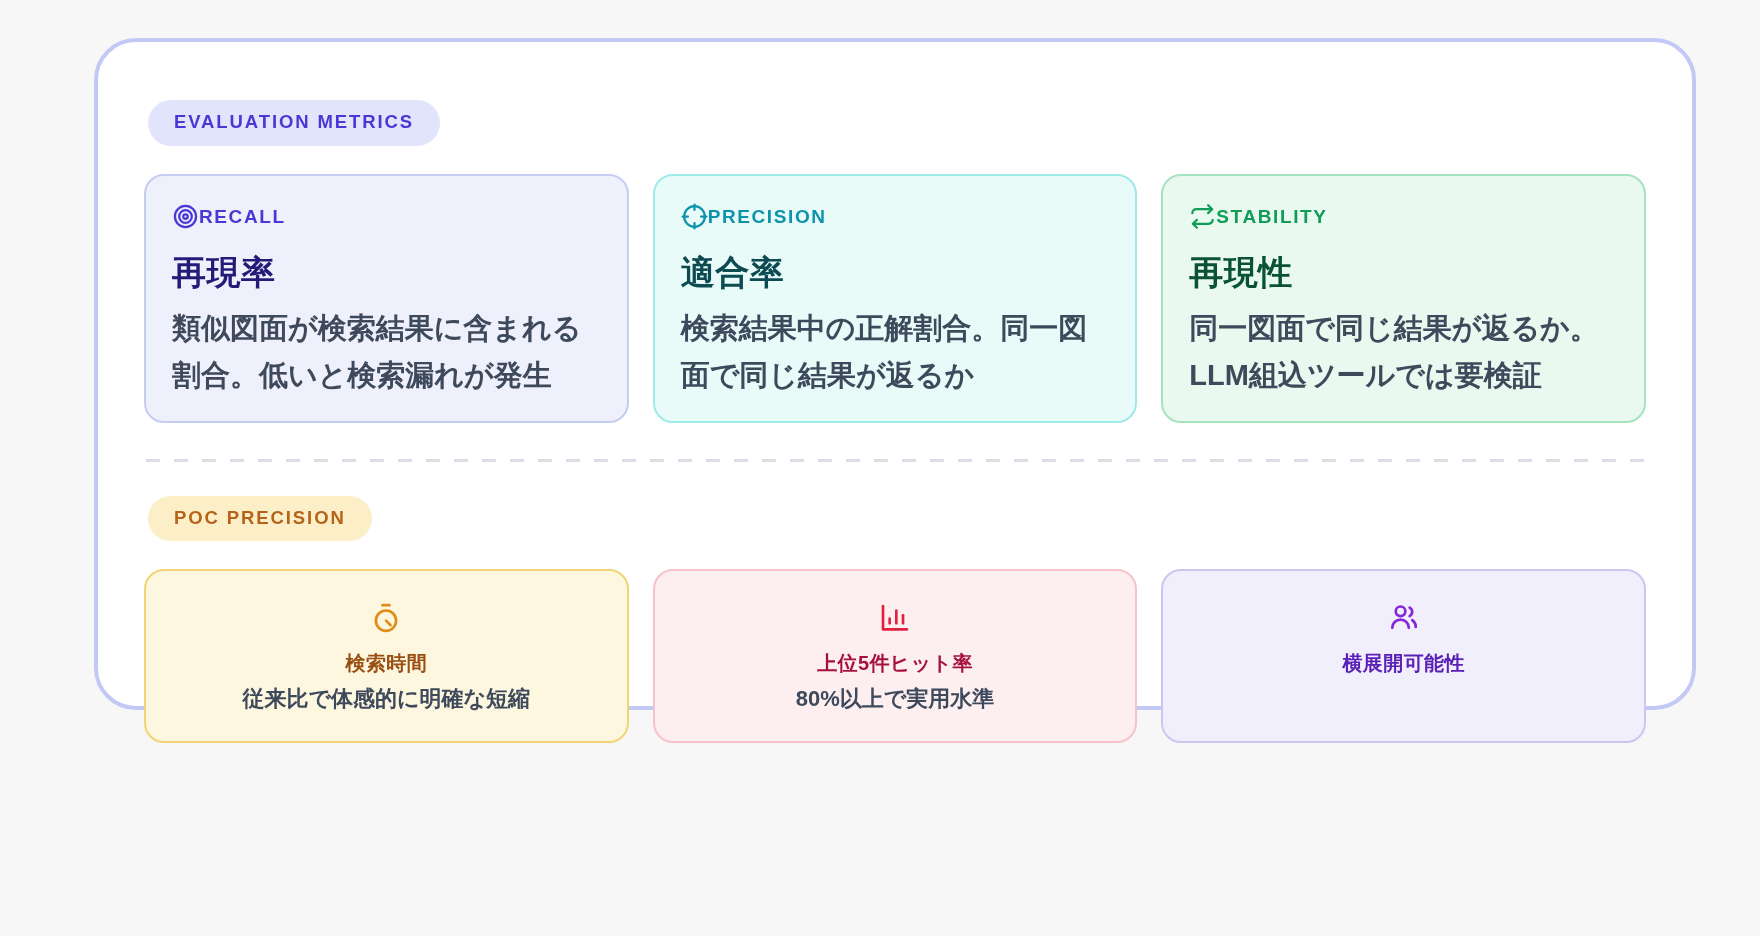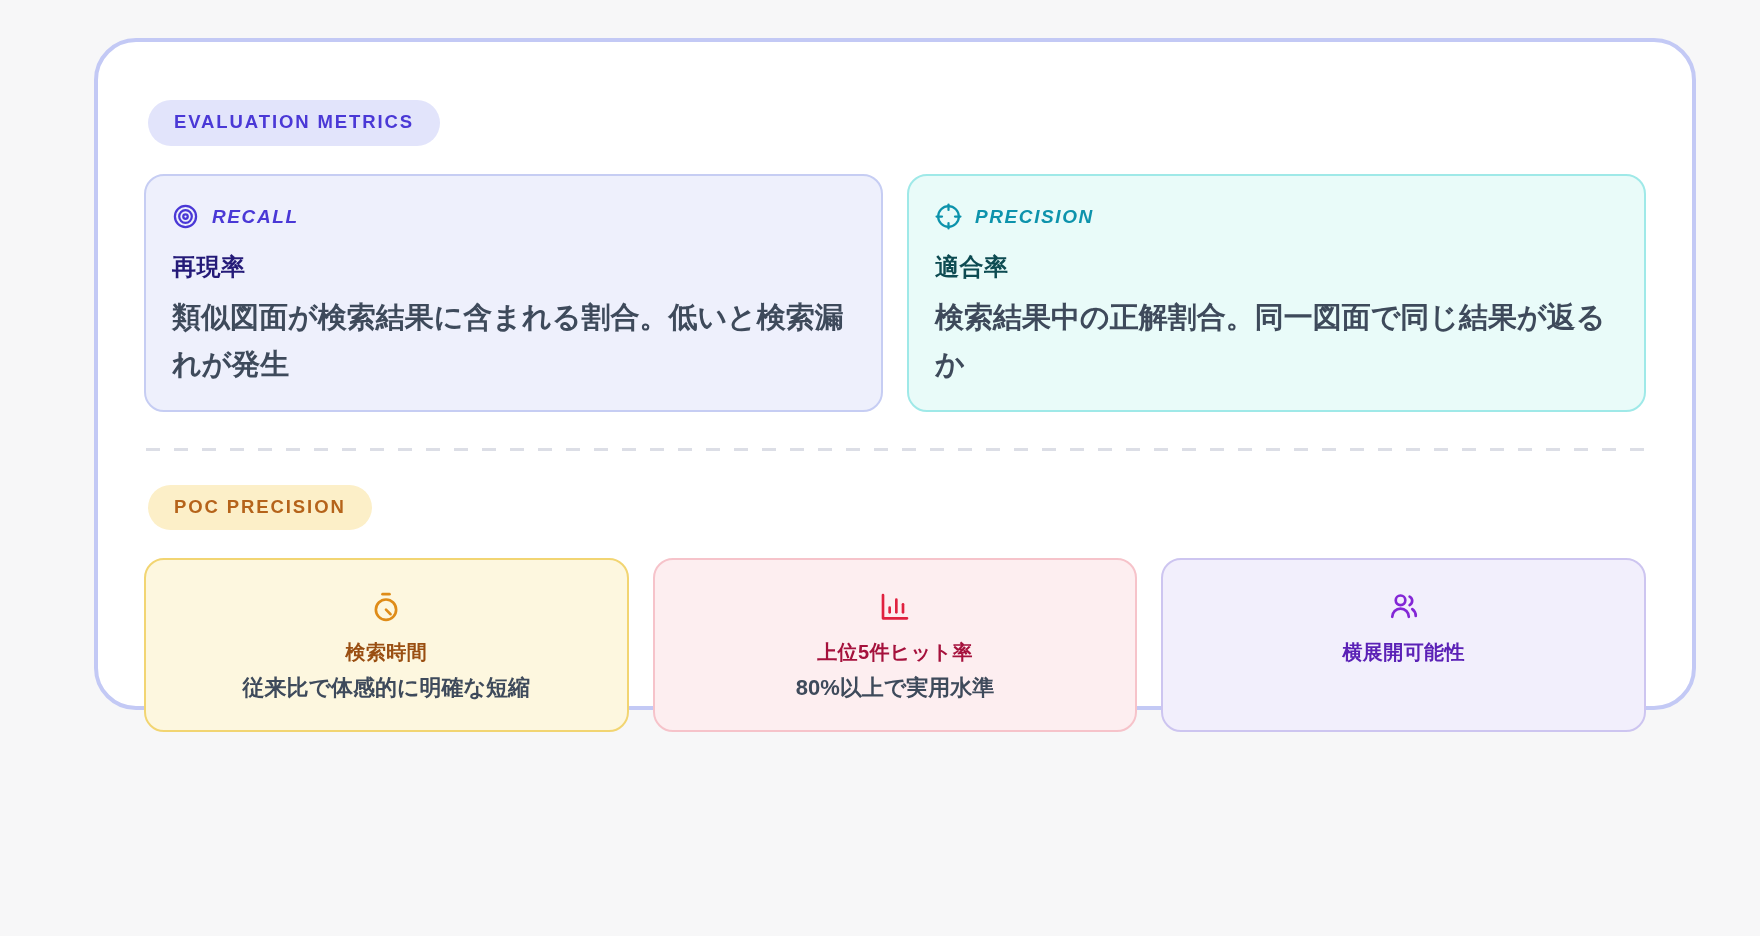--- a/index.html
+++ b/index.html
@@ -59,33 +59,31 @@
     flex: 1 1 0;
     border-radius: 20px;
     border-width: 2px;
     border-style: solid;
     padding: 26px 26px 22px 26px;
     min-height: 216px;
   }
   .metric-head {
     display: flex;
     align-items: center;
-    gap: 13px;
     height: 30px;
-    font-style: italic;
   }
   .metric-head .ic { width: 27px; height: 27px; display: block; flex: 0 0 auto; }
   .metric-kicker {
     font-size: 19px;
     font-weight: bold;
     letter-spacing: 1.6px;
     line-height: 1;
   }
   .metric-title {
-    font-size: 24px;
+    font-size: 34px;
     font-weight: bold;
     letter-spacing: 0.5px;
     margin-top: 22px;
     line-height: 1.1;
   }
   .metric-desc {
     font-size: 29px;
     font-weight: bold;
     line-height: 1.62;
     margin-top: 14px;
@@ -201,20 +199,35 @@
             <line x1="1.4" y1="12" x2="6.2" y2="12"></line>
             <line x1="17.8" y1="12" x2="22.6" y2="12"></line>
           </svg>
         </span>
         <span class="metric-kicker">PRECISION</span>
       </div>
       <div class="metric-title">適合率</div>
       <div class="metric-desc">検索結果中の正解割合。同一図面で同じ結果が返るか</div>
     </div>
 
+    <div class="metric-card c-stability">
+      <div class="metric-head">
+        <span class="ic">
+          <svg viewBox="0 0 24 24" fill="none" stroke="currentColor" stroke-width="2" stroke-linecap="round" stroke-linejoin="round" width="27" height="27">
+            <polyline points="17,2 20.5,5.5 17,9"></polyline>
+            <path d="M20.5 5.5H6.5A3.5 3.5 0 0 0 3 9"></path>
+            <polyline points="7,22 3.5,18.5 7,15"></polyline>
+            <path d="M3.5 18.5h14a3.5 3.5 0 0 0 3.5-3.5"></path>
+          </svg>
+        </span>
+        <span class="metric-kicker">STABILITY</span>
+      </div>
+      <div class="metric-title">再現性</div>
+      <div class="metric-desc">同一図面で同じ結果が返るか。LLM組込ツールでは要検証</div>
+    </div>
 
   </div>
 
   <div class="divider"></div>
 
   <div class="badge-row-poc">
     <span class="badge badge-poc">POC PRECISION</span>
   </div>
 
   <div class="poc-row">

